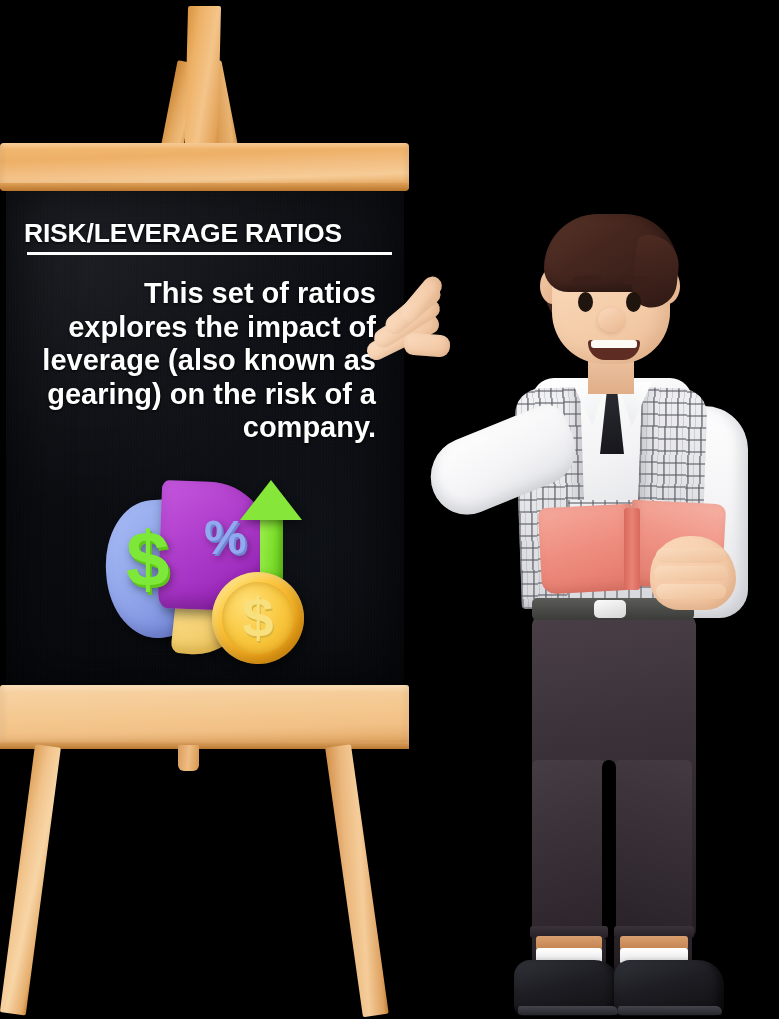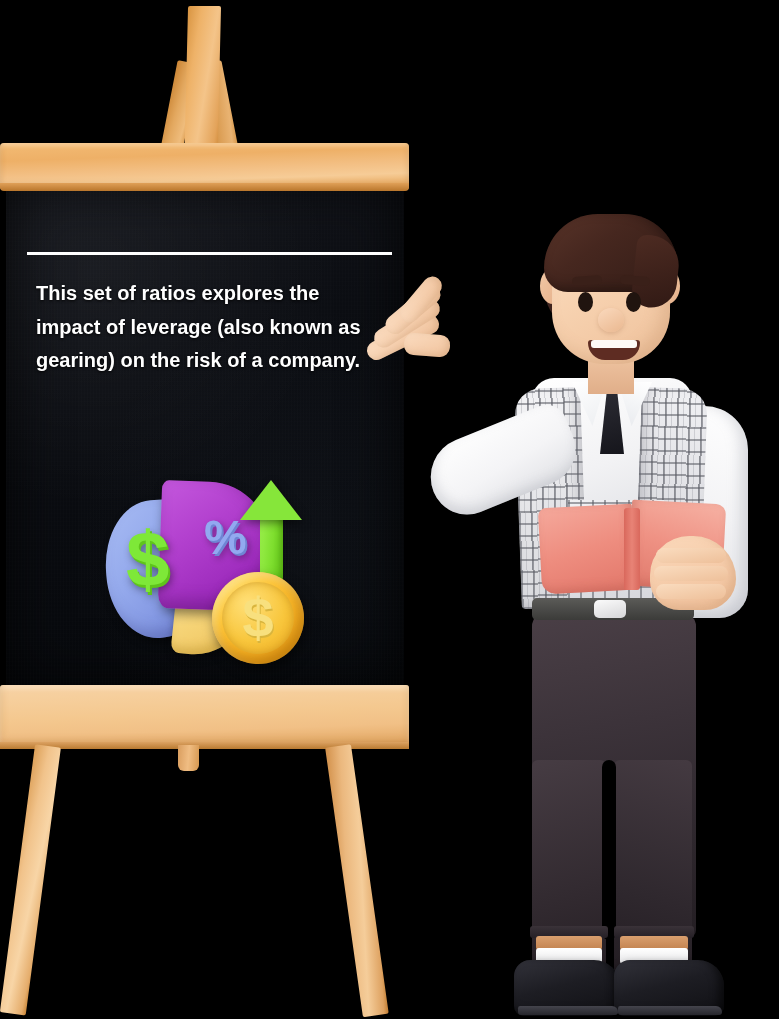--- a/index.html
+++ b/index.html
@@ -53,22 +53,22 @@
       background-image:
         repeating-linear-gradient(90deg, rgba(255,255,255,.018) 0 1px, transparent 1px 3px),
         repeating-linear-gradient(0deg, rgba(255,255,255,.012) 0 1px, transparent 1px 4px);}
 
   #board-title{position:absolute;left:24px;top:218px;width:370px;
       color:#fff;font-size:26.5px;font-weight:bold;letter-spacing:-.2px;
       text-shadow:0 1px 3px rgba(0,0,0,.9);white-space:nowrap;}
   #board-title-underline{position:absolute;left:27px;top:252px;width:365px;height:3px;background:#fff;}
 
   #board-body{position:absolute;left:36px;top:277px;width:340px;
-      color:#fff;font-size:20px;font-weight:bold;line-height:33.5px;
-      text-align:left;text-shadow:0 1px 3px rgba(0,0,0,.9);}
+      color:#fff;font-size:29px;font-weight:bold;line-height:33.5px;
+      text-align:right;text-shadow:0 1px 3px rgba(0,0,0,.9);}
 
   
   #finance-illustration{position:absolute;left:98px;top:478px;width:215px;height:190px;}
 
   .pie-slice{position:absolute;}
   #pie-slice-blue{left:8px;top:22px;width:104px;height:138px;
       background:linear-gradient(130deg,#a9bdf4 0%,#94a9ec 40%,#7f93e0 75%,#6d7fd0 100%);
       border-radius:52px 6px 58px 52px / 72px 10px 60px 70px;
       transform:rotate(-4deg);
       box-shadow:inset -6px -8px 14px rgba(60,70,140,.35), 3px 5px 10px rgba(0,0,0,.45);}
@@ -244,20 +244,21 @@
 <div id="stage">
 
   <div class="wood" id="easel-leg-left-top"></div>
   <div class="wood" id="easel-leg-right-top"></div>
   <div class="wood" id="easel-top-post"></div>
 
   <div id="blackboard">
     <div id="blackboard-texture"></div>
   </div>
 
+  <div id="board-title">RISK/LEVERAGE RATIOS</div>
   <div id="board-title-underline"></div>
   <div id="board-body">This set of ratios explores the impact of leverage (also known as gearing) on the risk of a company.</div>
 
   <div id="finance-illustration">
     <div class="pie-slice" id="pie-slice-blue"></div>
     <div class="pie-slice" id="pie-slice-yellow"></div>
     <div class="pie-slice" id="pie-slice-purple"></div>
 
     <div id="arrow-up-green">
       <div class="shaft"></div>

